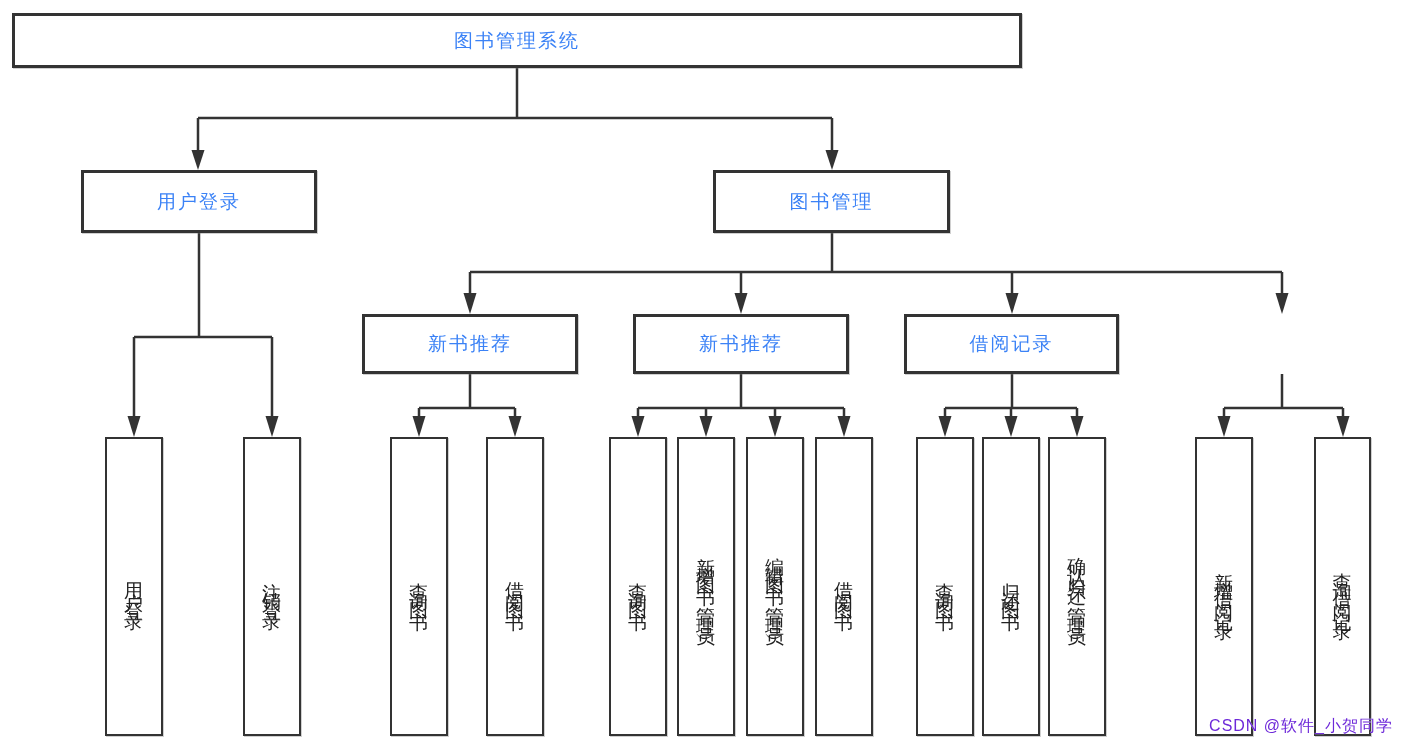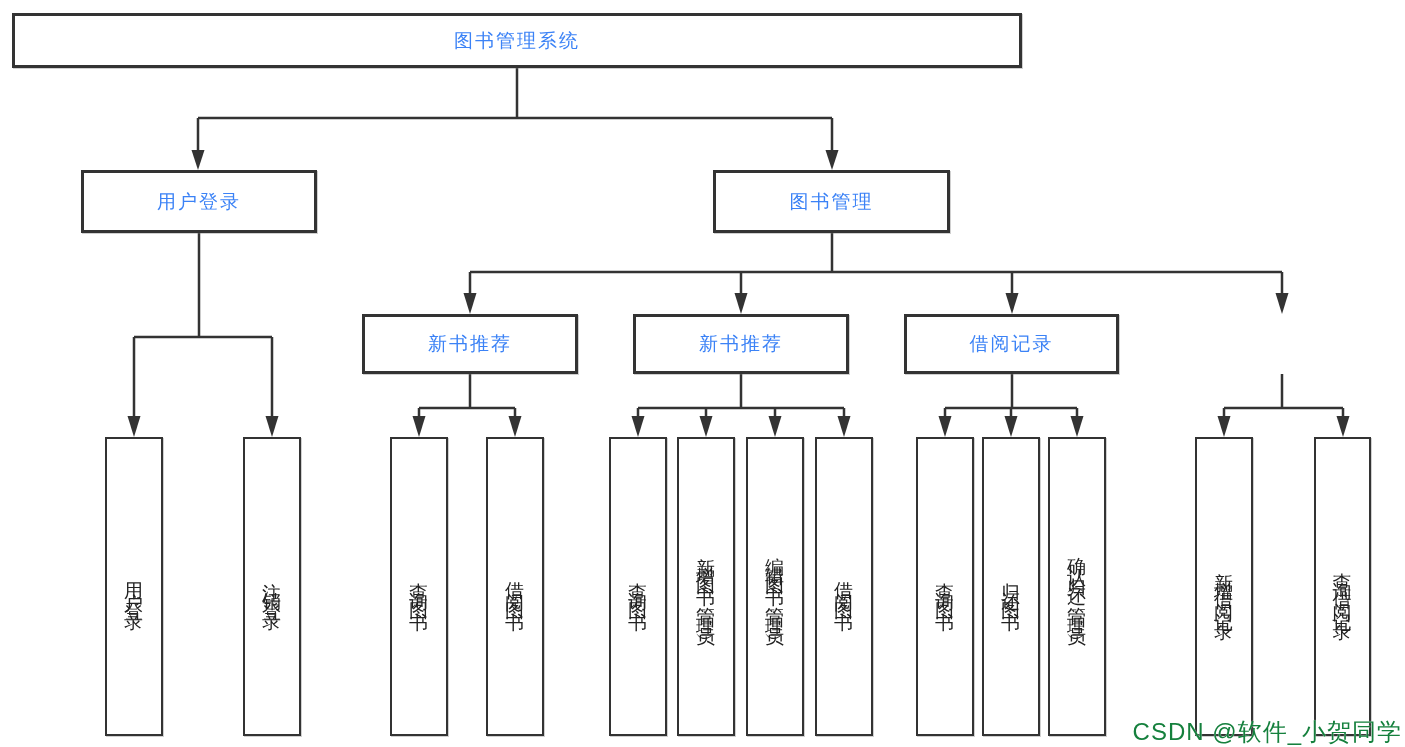--- a/index.html
+++ b/index.html
@@ -40,24 +40,24 @@
     writing-mode: vertical-rl;
     text-orientation: mixed;
     font-size: 19px;
     line-height: 1;
     letter-spacing: 10px;
     color: #222222;
     white-space: nowrap;
   }
   .watermark {
     position: absolute;
-    right: 3px;
+    right: 12px;
     top: 716px;
-    font-size: 24px;
-    color: #15803d;
+    font-size: 16px;
+    color: #6d28d9;
     letter-spacing: 1px;
     text-shadow: 0 0 1px #ffffff;
   }
 </style>
 </head>
 <body>
 
 <div class="canvas">
 
   <svg class="wires" viewBox="0 0 1405 747" xmlns="http://www.w3.org/2000/svg">

